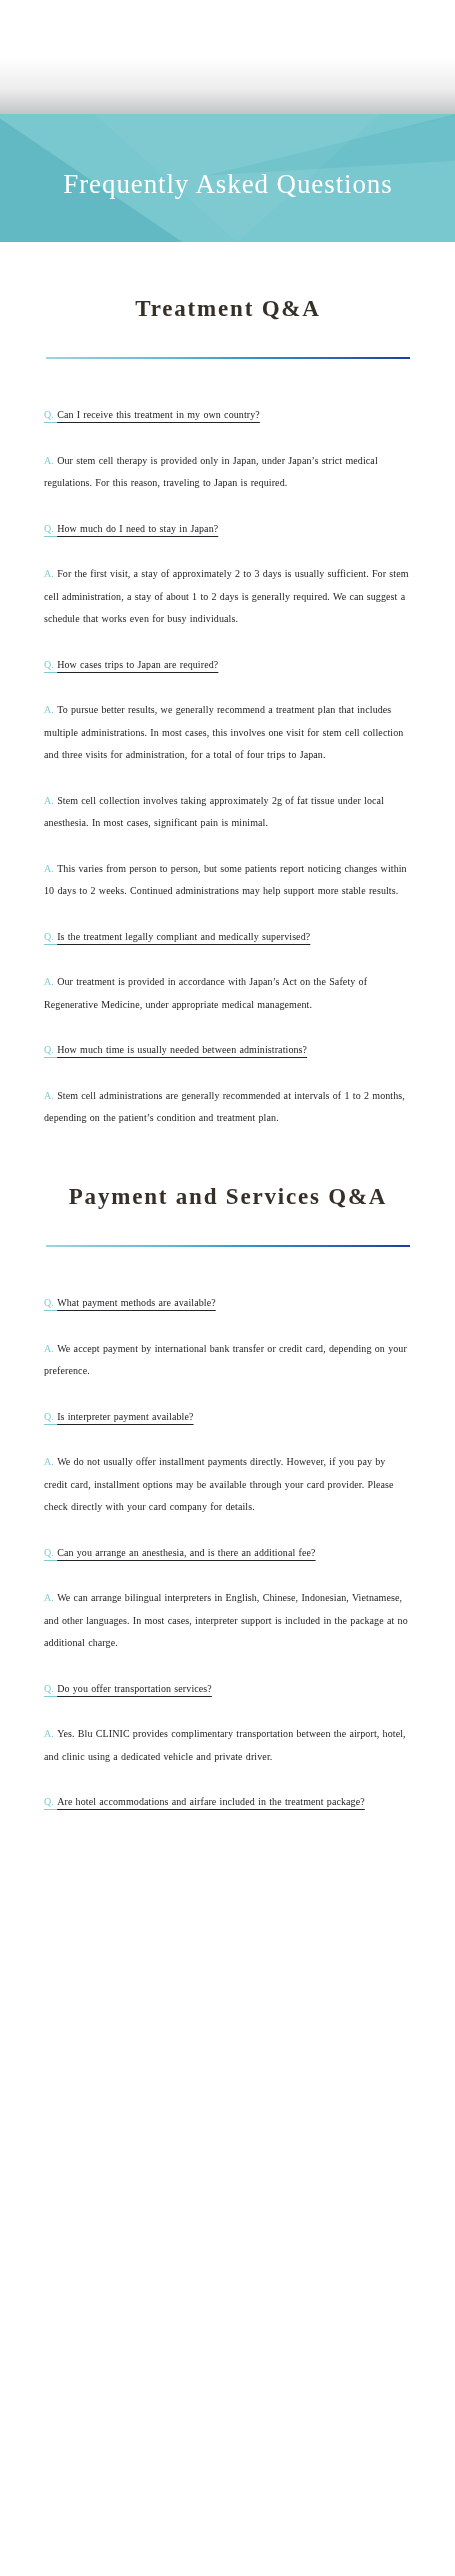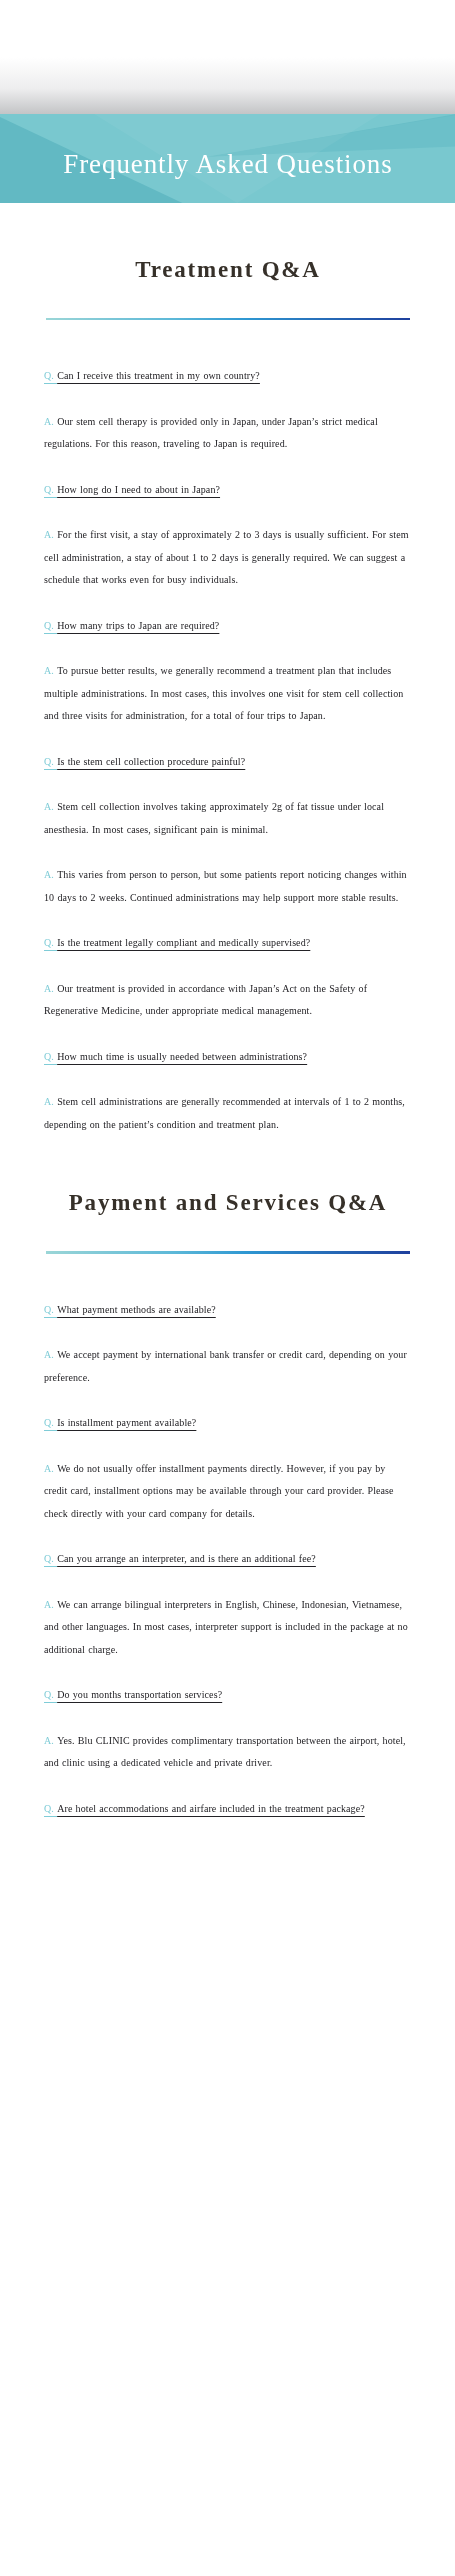--- a/index.html
+++ b/index.html
@@ -14,21 +14,21 @@
 
   
   .top-shadow {
     height: 114px;
     background: linear-gradient(180deg, #ffffff 0%, #ffffff 50%, #ededee 78%, #c3c4c6 100%);
   }
 
   
   .banner {
     position: relative;
-    height: 89px;
+    height: 128px;
     display: flex;
     align-items: center;
     justify-content: center;
     overflow: hidden;
   }
   .banner svg { position: absolute; inset: 0; width: 100%; height: 100%; }
   .banner-title {
     position: relative;
     margin: 0;
     padding-top: 12px;
@@ -93,51 +93,50 @@
     <h1 class="banner-title">Frequently Asked Questions</h1>
   </header>
 
   <section class="section section-treatment">
     <h2 class="section-title">Treatment Q&amp;A</h2>
     <div class="divider"></div>
 
     <p class="q"><span class="q-prefix">Q.&nbsp;</span><span class="q-text">Can I receive this treatment in my own country?</span></p>
     <p class="a"><span class="a-prefix">A.&nbsp;</span><span class="a-text">Our stem cell therapy is provided only in Japan, under Japan’s strict medical regulations. For this reason, traveling to Japan is required.</span></p>
 
-    <p class="q"><span class="q-prefix">Q.&nbsp;</span><span class="q-text">How long do I need to about in Japan?</span></p>
+    <p class="q"><span class="q-prefix">Q.&nbsp;</span><span class="q-text">How much do I need to stay in Japan?</span></p>
     <p class="a"><span class="a-prefix">A.&nbsp;</span><span class="a-text">For the first visit, a stay of approximately 2 to 3 days is usually sufficient. For stem cell administration, a stay of about 1 to 2 days is generally required. We can suggest a schedule that works even for busy individuals.</span></p>
 
-    <p class="q"><span class="q-prefix">Q.&nbsp;</span><span class="q-text">How many trips to Japan are required?</span></p>
+    <p class="q"><span class="q-prefix">Q.&nbsp;</span><span class="q-text">How cases trips to Japan are required?</span></p>
     <p class="a"><span class="a-prefix">A.&nbsp;</span><span class="a-text">To pursue better results, we generally recommend a treatment plan that includes multiple administrations. In most cases, this involves one visit for stem cell collection and three visits for administration, for a total of four trips to Japan.</span></p>
 
-    <p class="q"><span class="q-prefix">Q.&nbsp;</span><span class="q-text">Is the stem cell collection procedure painful?</span></p>
     <p class="a"><span class="a-prefix">A.&nbsp;</span><span class="a-text">Stem cell collection involves taking approximately 2g of fat tissue under local anesthesia. In most cases, significant pain is minimal.</span></p>
 
     <p class="a"><span class="a-prefix">A.&nbsp;</span><span class="a-text">This varies from person to person, but some patients report noticing changes within 10 days to 2 weeks. Continued administrations may help support more stable results.</span></p>
 
     <p class="q"><span class="q-prefix">Q.&nbsp;</span><span class="q-text">Is the treatment legally compliant and medically supervised?</span></p>
     <p class="a"><span class="a-prefix">A.&nbsp;</span><span class="a-text">Our treatment is provided in accordance with Japan’s Act on the Safety of Regenerative Medicine, under appropriate medical management.</span></p>
 
     <p class="q"><span class="q-prefix">Q.&nbsp;</span><span class="q-text">How much time is usually needed between administrations?</span></p>
     <p class="a"><span class="a-prefix">A.&nbsp;</span><span class="a-text">Stem cell administrations are generally recommended at intervals of 1 to 2 months, depending on the patient’s condition and treatment plan.</span></p>
   </section>
 
   <section class="section section-payment">
     <h2 class="section-title">Payment and Services Q&amp;A</h2>
     <div class="divider"></div>
 
     <p class="q"><span class="q-prefix">Q.&nbsp;</span><span class="q-text">What payment methods are available?</span></p>
     <p class="a"><span class="a-prefix">A.&nbsp;</span><span class="a-text">We accept payment by international bank transfer or credit card, depending on your preference.</span></p>
 
-    <p class="q"><span class="q-prefix">Q.&nbsp;</span><span class="q-text">Is installment payment available?</span></p>
+    <p class="q"><span class="q-prefix">Q.&nbsp;</span><span class="q-text">Is interpreter payment available?</span></p>
     <p class="a"><span class="a-prefix">A.&nbsp;</span><span class="a-text">We do not usually offer installment payments directly. However, if you pay by credit card, installment options may be available through your card provider. Please check directly with your card company for details.</span></p>
 
-    <p class="q"><span class="q-prefix">Q.&nbsp;</span><span class="q-text">Can you arrange an interpreter, and is there an additional fee?</span></p>
+    <p class="q"><span class="q-prefix">Q.&nbsp;</span><span class="q-text">Can you arrange an anesthesia, and is there an additional fee?</span></p>
     <p class="a"><span class="a-prefix">A.&nbsp;</span><span class="a-text">We can arrange bilingual interpreters in English, Chinese, Indonesian, Vietnamese, and other languages. In most cases, interpreter support is included in the package at no additional charge.</span></p>
 
-    <p class="q"><span class="q-prefix">Q.&nbsp;</span><span class="q-text">Do you months transportation services?</span></p>
+    <p class="q"><span class="q-prefix">Q.&nbsp;</span><span class="q-text">Do you offer transportation services?</span></p>
     <p class="a"><span class="a-prefix">A.&nbsp;</span><span class="a-text">Yes. Blu CLINIC provides complimentary transportation between the airport, hotel, and clinic using a dedicated vehicle and private driver.</span></p>
 
     <p class="q"><span class="q-prefix">Q.&nbsp;</span><span class="q-text">Are hotel accommodations and airfare included in the treatment package?</span></p>
   </section>
 
 </div>
 
 
 </body></html>

